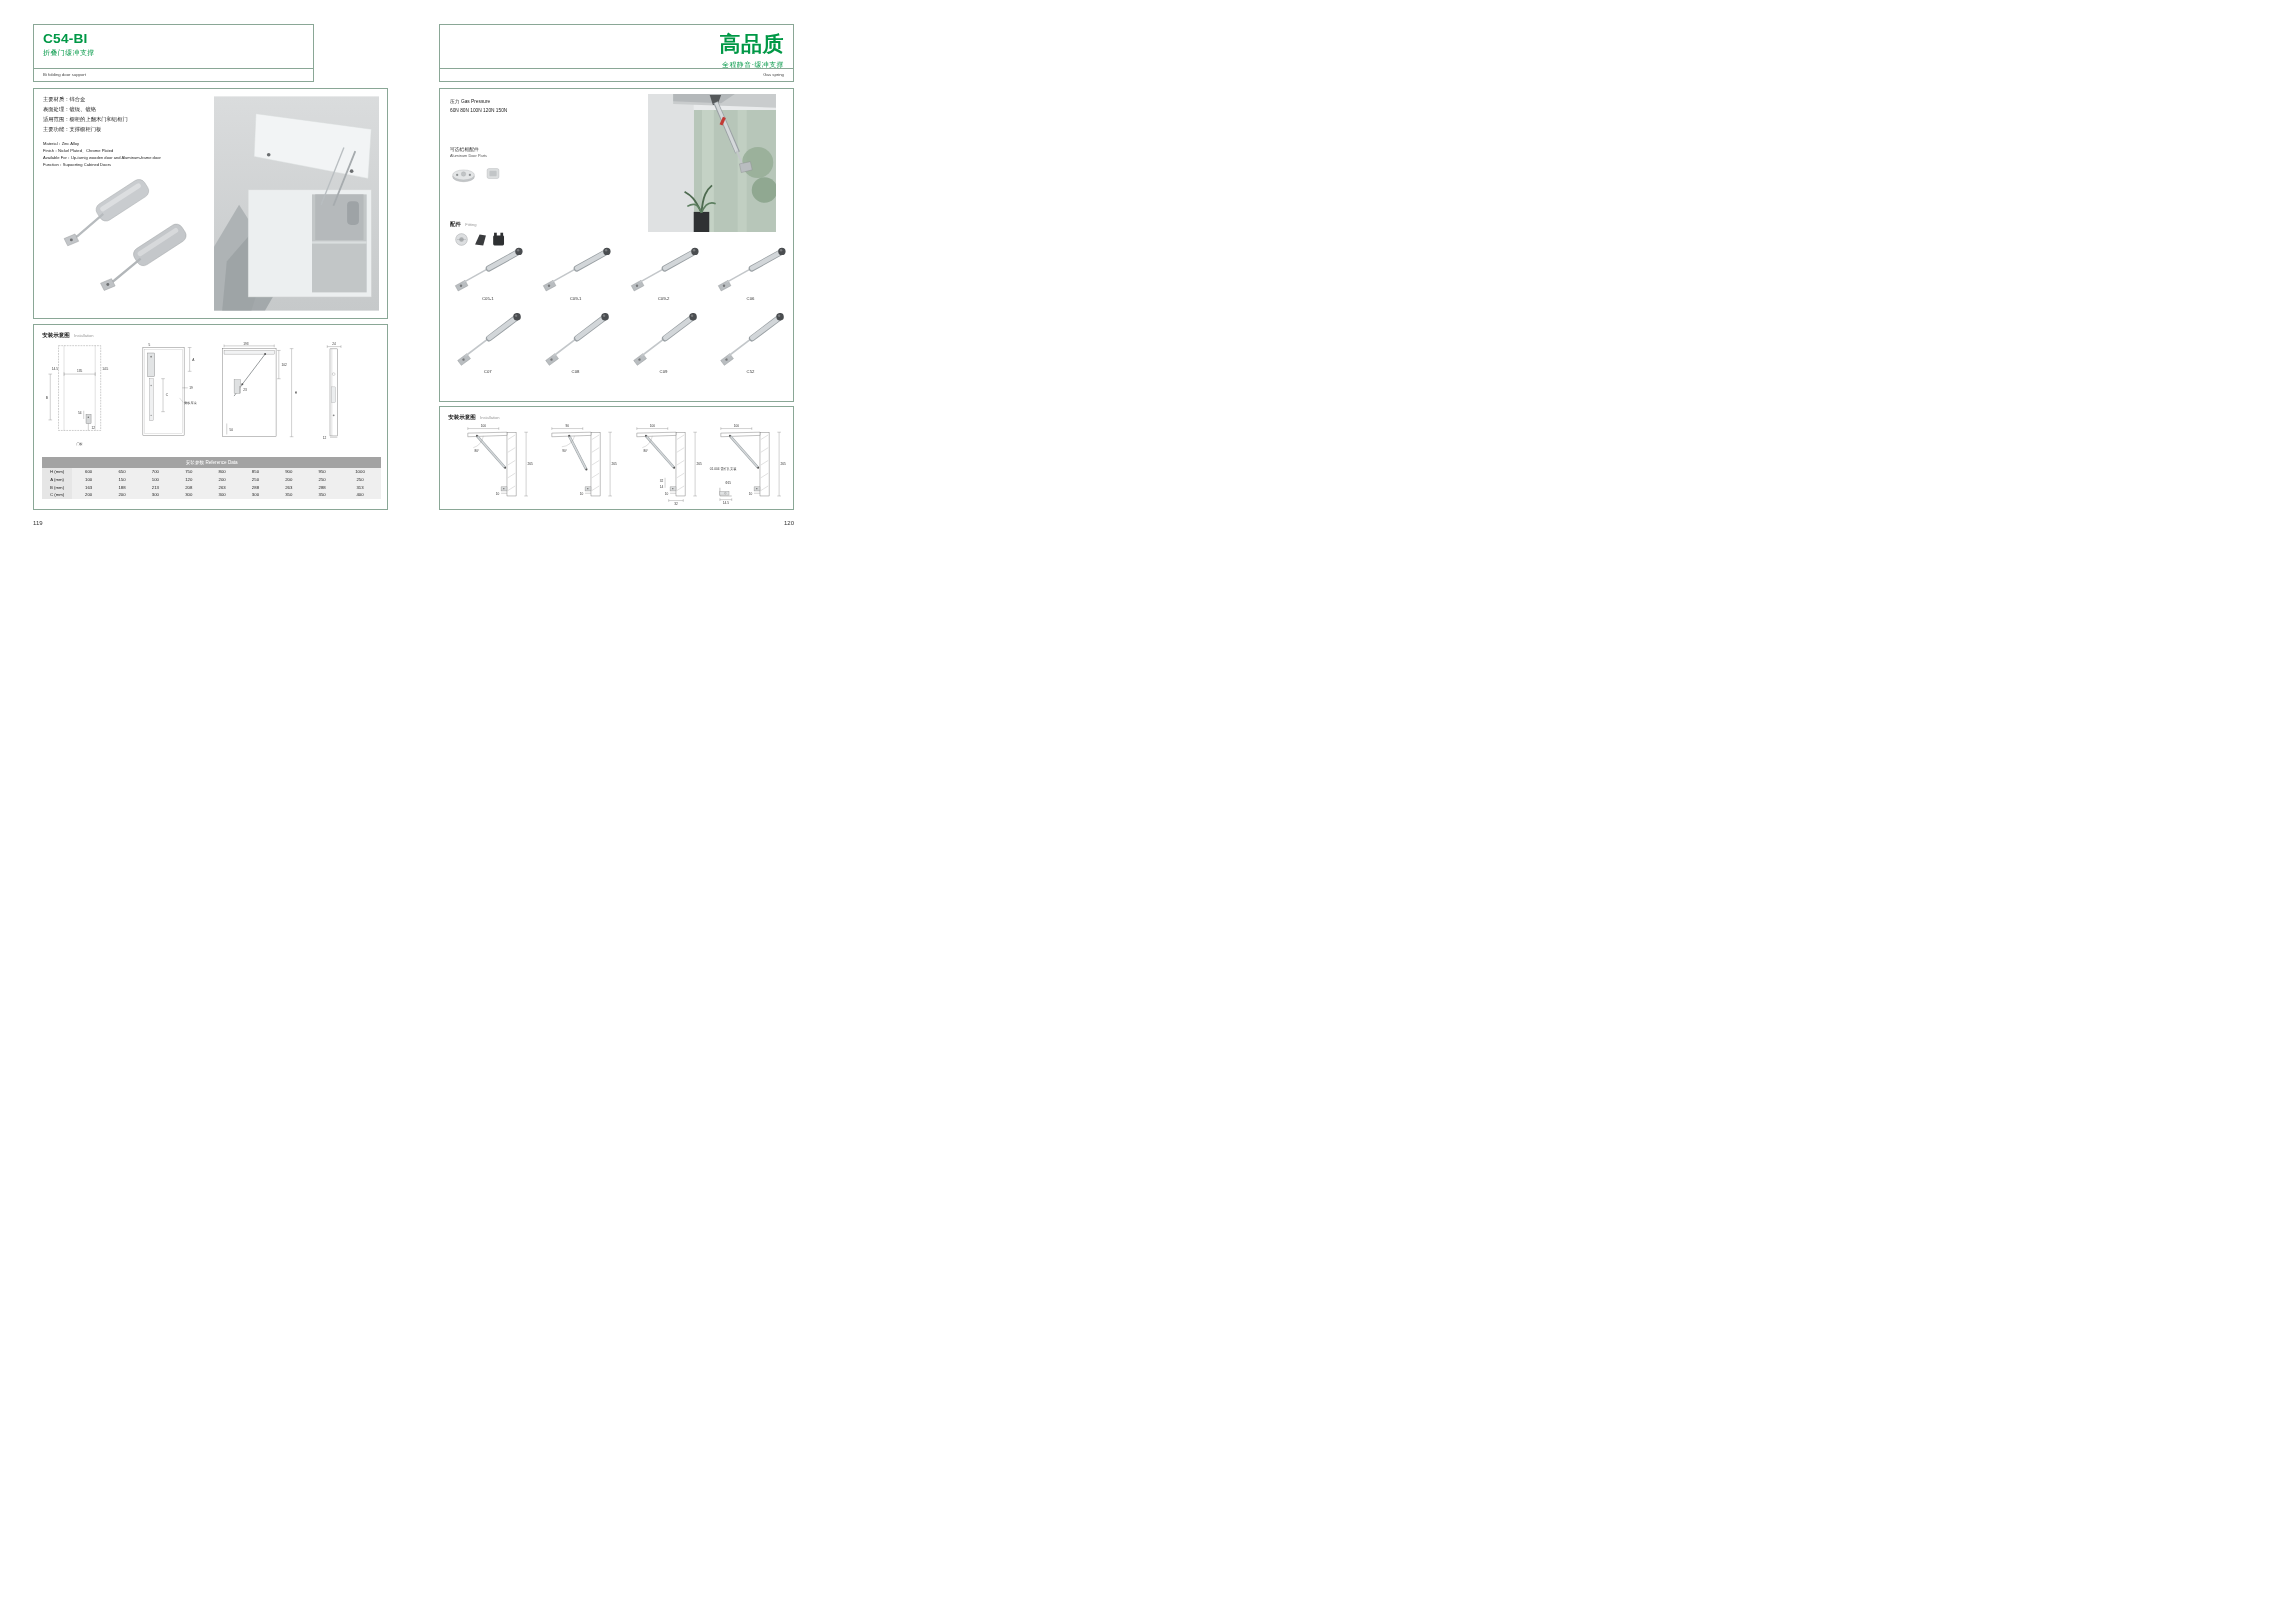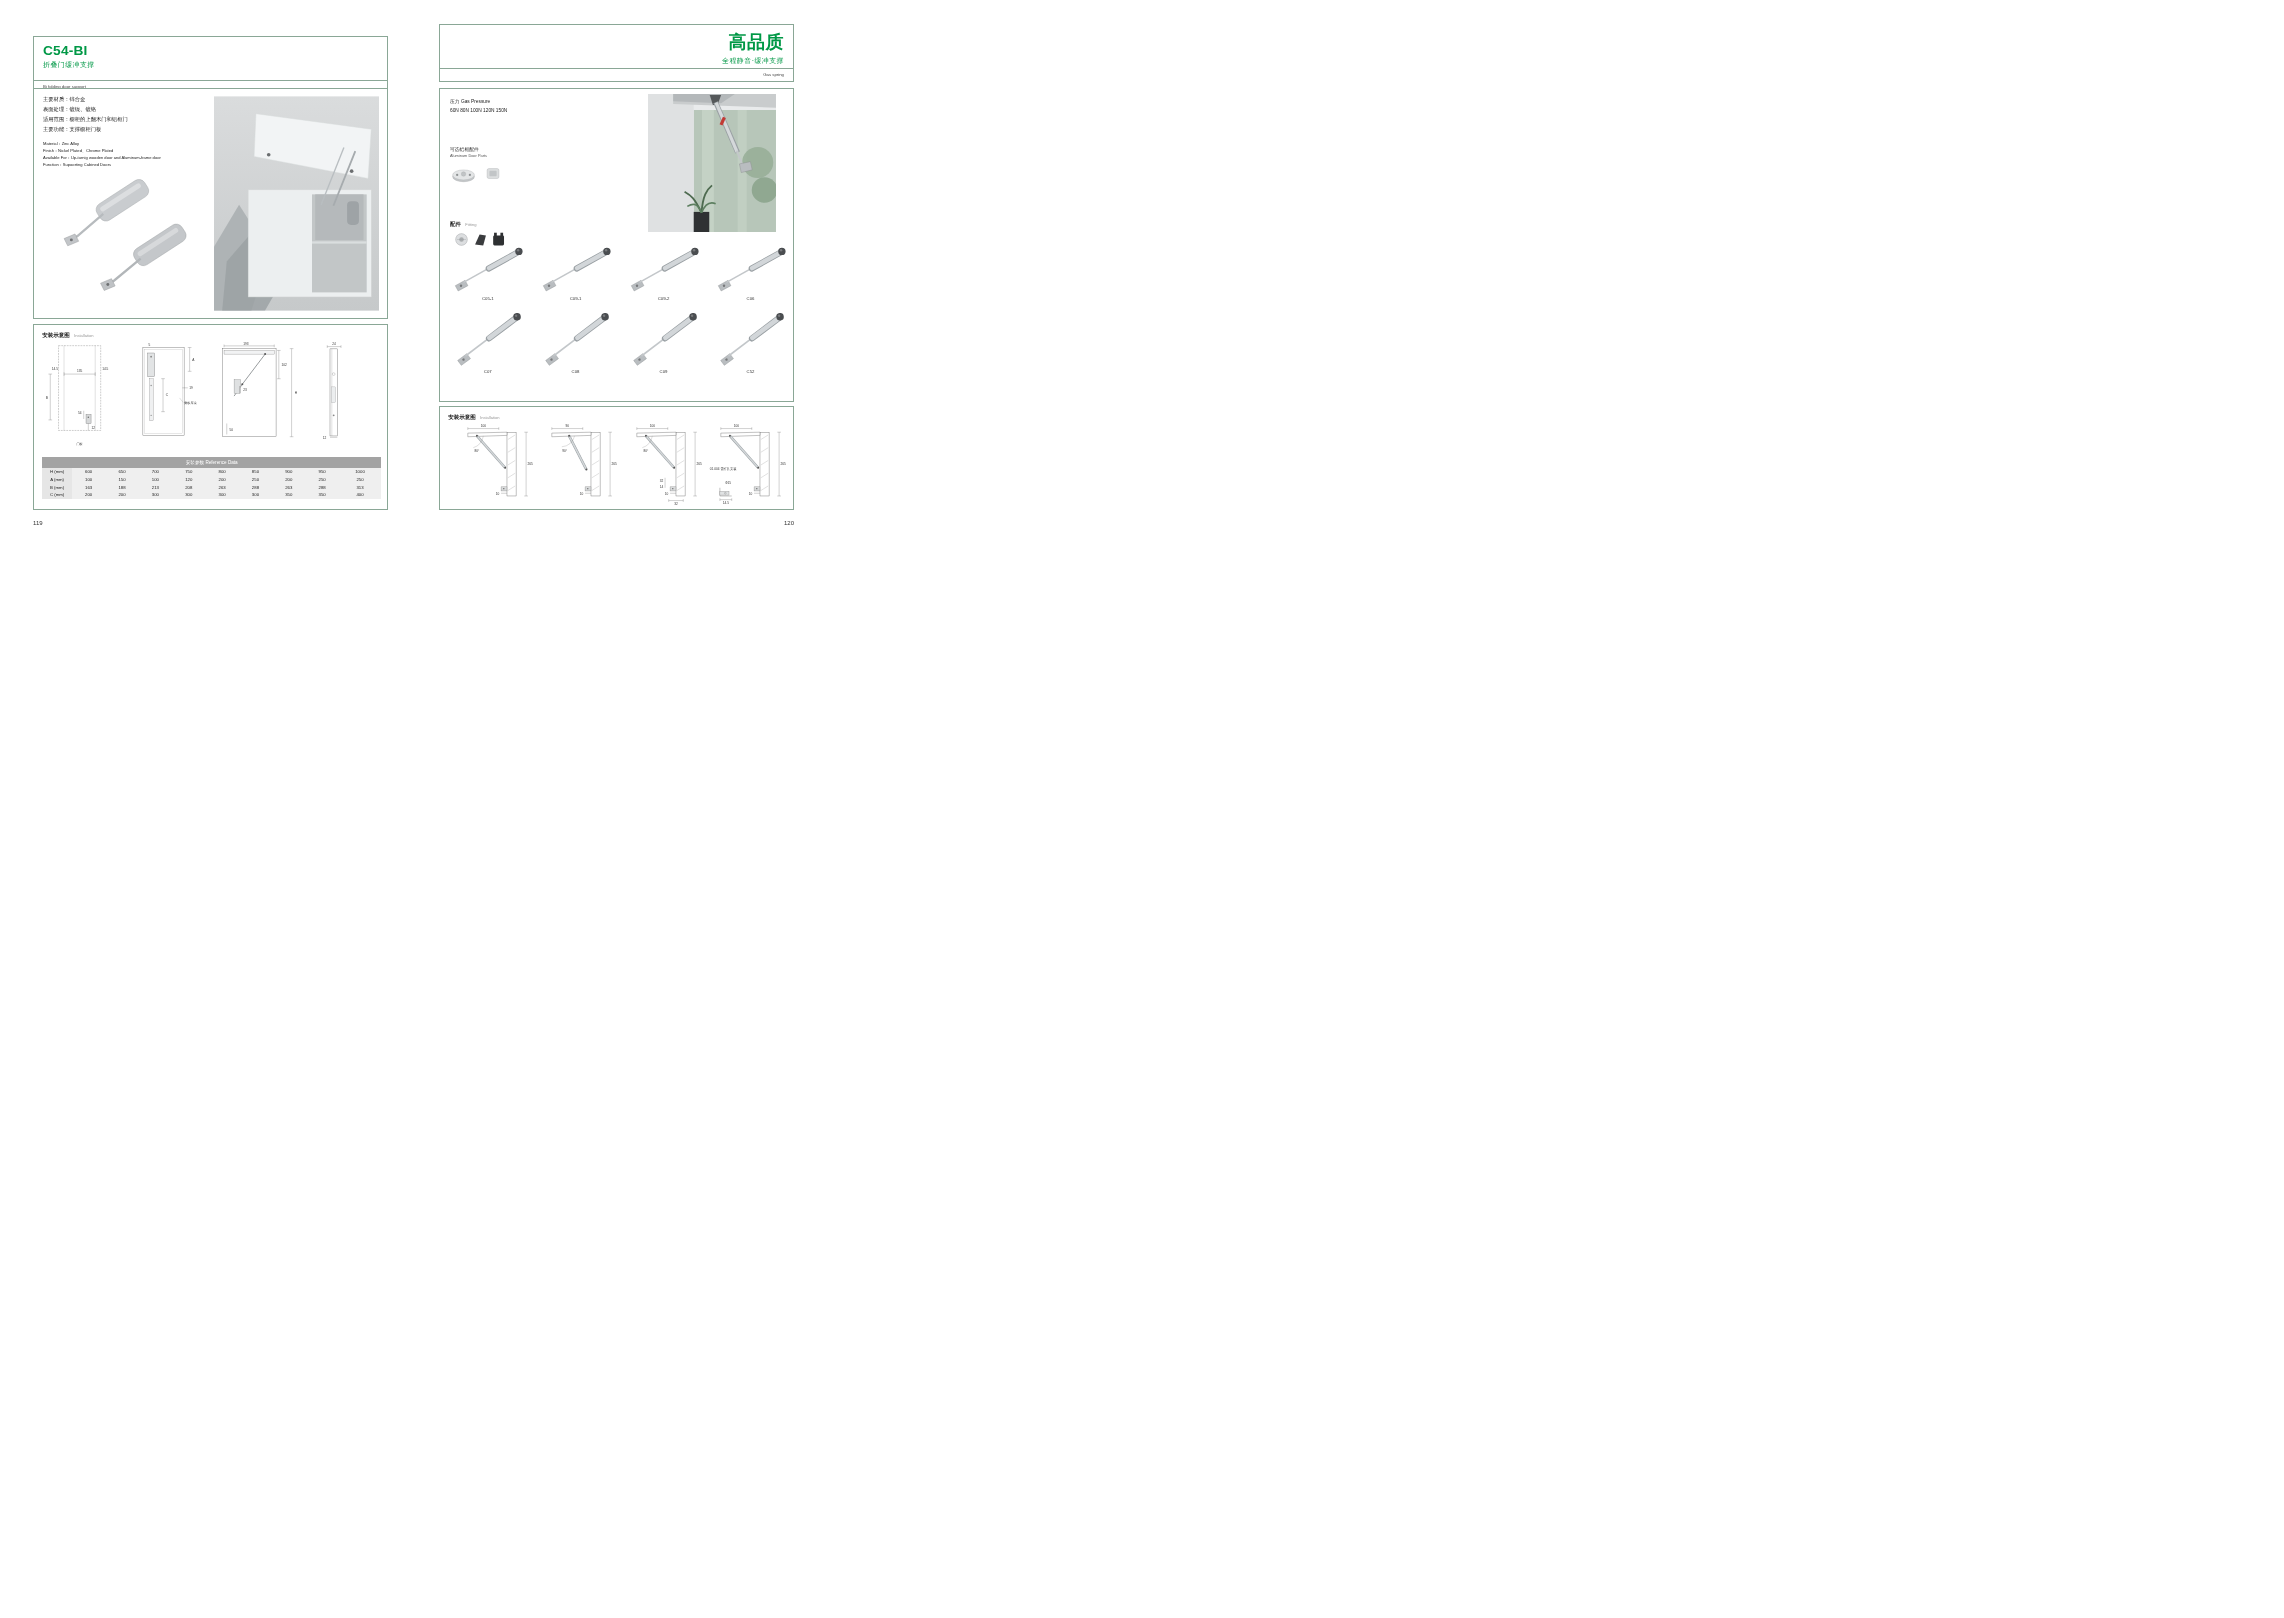--- a/index.html
+++ b/index.html
@@ -4,21 +4,21 @@
 <style>
   html,body { margin:0; padding:0; }
   body {
     width:827px; height:539px; position:relative; background:#ffffff;
     font-family:"Liberation Sans","DejaVu Sans",sans-serif; color:#222;
   }
   .box { position:absolute; border:0.5px solid #8aa796; background:#fff; box-sizing:border-box; }
   .abs { position:absolute; }
   .green { color:#009846; }
   .title { font-size:13.7px; font-weight:bold; letter-spacing:0.2px; }
-  .title-r { font-size:18px; font-weight:bold; letter-spacing:0.5px; }
+  .title-r { font-size:21px; font-weight:bold; letter-spacing:0.5px; }
   .sub-cn { font-size:6.9px; margin-top:2.3px; letter-spacing:0.5px; }
   .hdr-line { border-top:0.5px solid #8aa796; height:0; }
   .en-sub { font-size:4.3px; color:#444; }
   .specs-cn div { font-size:5.3px; line-height:1.85; color:#222; }
   .specs-en div { font-size:4.1px; line-height:1.75; color:#222; }
   .sec-cn { font-size:5.5px; font-weight:bold; color:#222; }
   .sec-en { font-size:4.1px; color:#999; margin-left:2.3px; }
   .pagenum { font-size:6px; color:#333; }
   .pressure { font-size:4.8px; line-height:1.9; color:#222; }
   .alu-cn { font-size:4.8px; color:#222; }
@@ -47,21 +47,21 @@
       <circle cx="172" cy="28" r="9" fill="#4a4d50"></circle>
       <circle cx="170" cy="25" r="3" fill="#ffffff" opacity="0.25"></circle>
     </symbol>
     <linearGradient id="wallgrad" x1="0" y1="0" x2="0" y2="1">
       <stop offset="0" stop-color="#dadcdd"></stop>
         <stop offset="1" stop-color="#c6c9ca"></stop>
     </linearGradient>
   </defs>
 </svg>
 
-<div class="box" style="left:33px;top:36px;width:355px;height:58px;">
+<div class="box" style="left:33px;top:24px;width:281px;height:58px;">
   <div class="abs" style="left:9px;top:5.5px;">
     <div class="title green">C54-BI</div>
     <div class="sub-cn green">折叠门缓冲支撑</div>
   </div>
   <div class="abs hdr-line" style="left:0;right:0;top:43px;"></div>
   <div class="abs en-sub" style="left:9px;top:47px;">Bi folding door support</div>
 </div>
 
 <div class="box" style="left:33px;top:88px;width:355px;height:231px;">
   <div class="abs specs-cn" style="left:9px;top:6.4px;">

